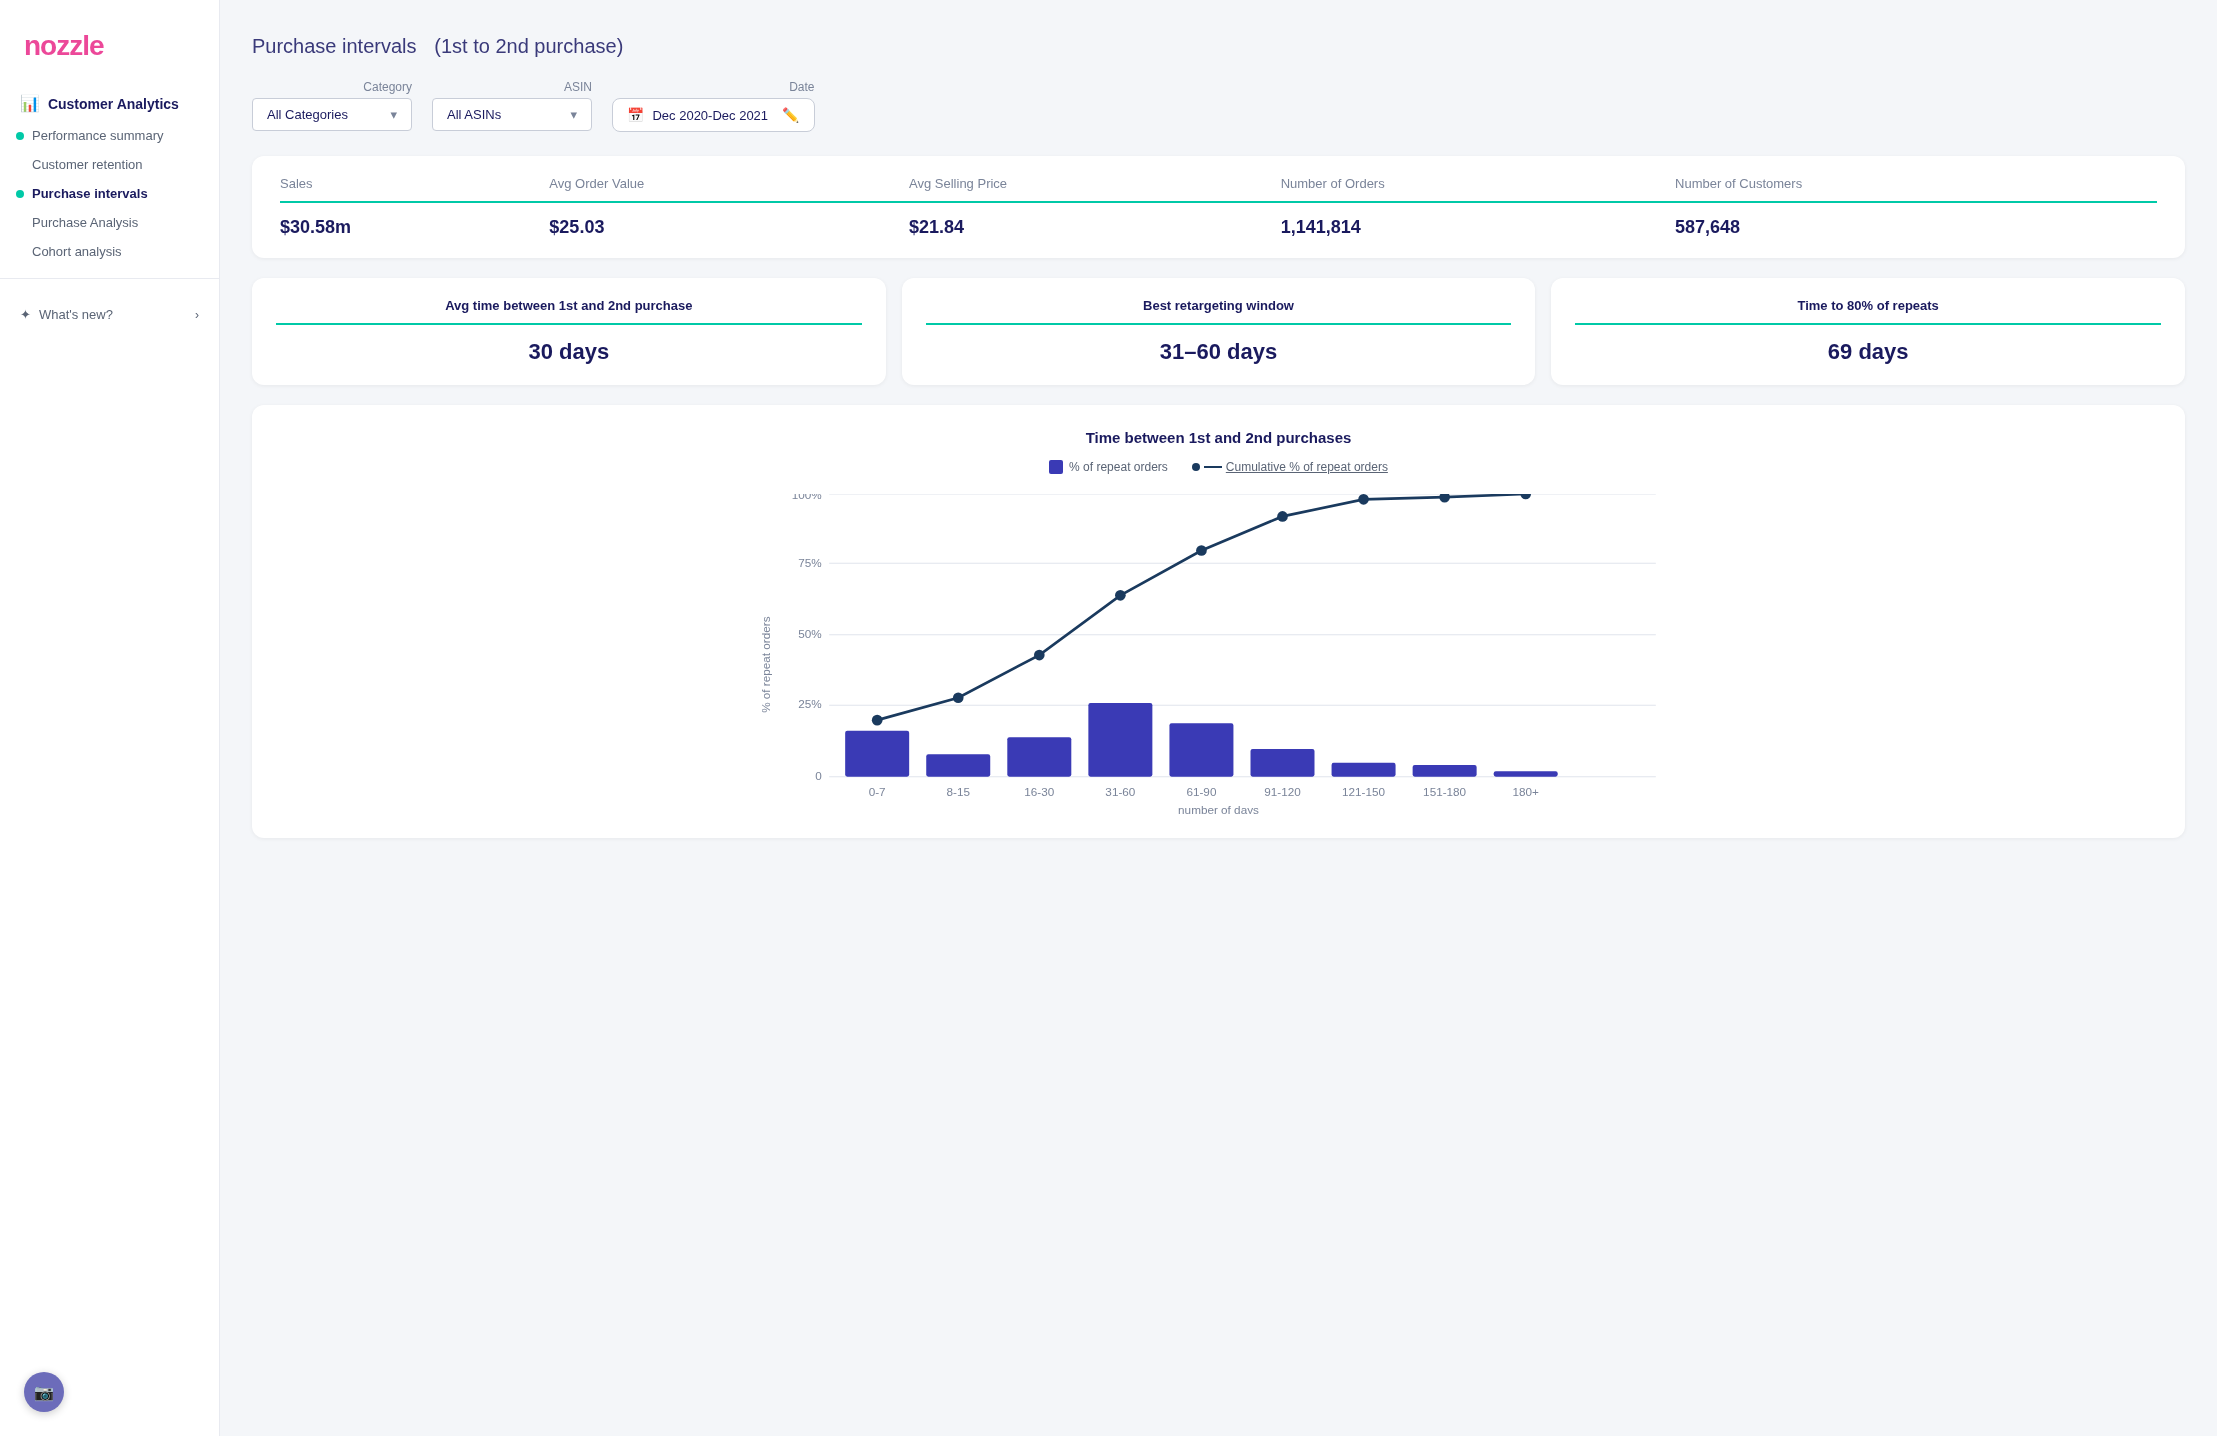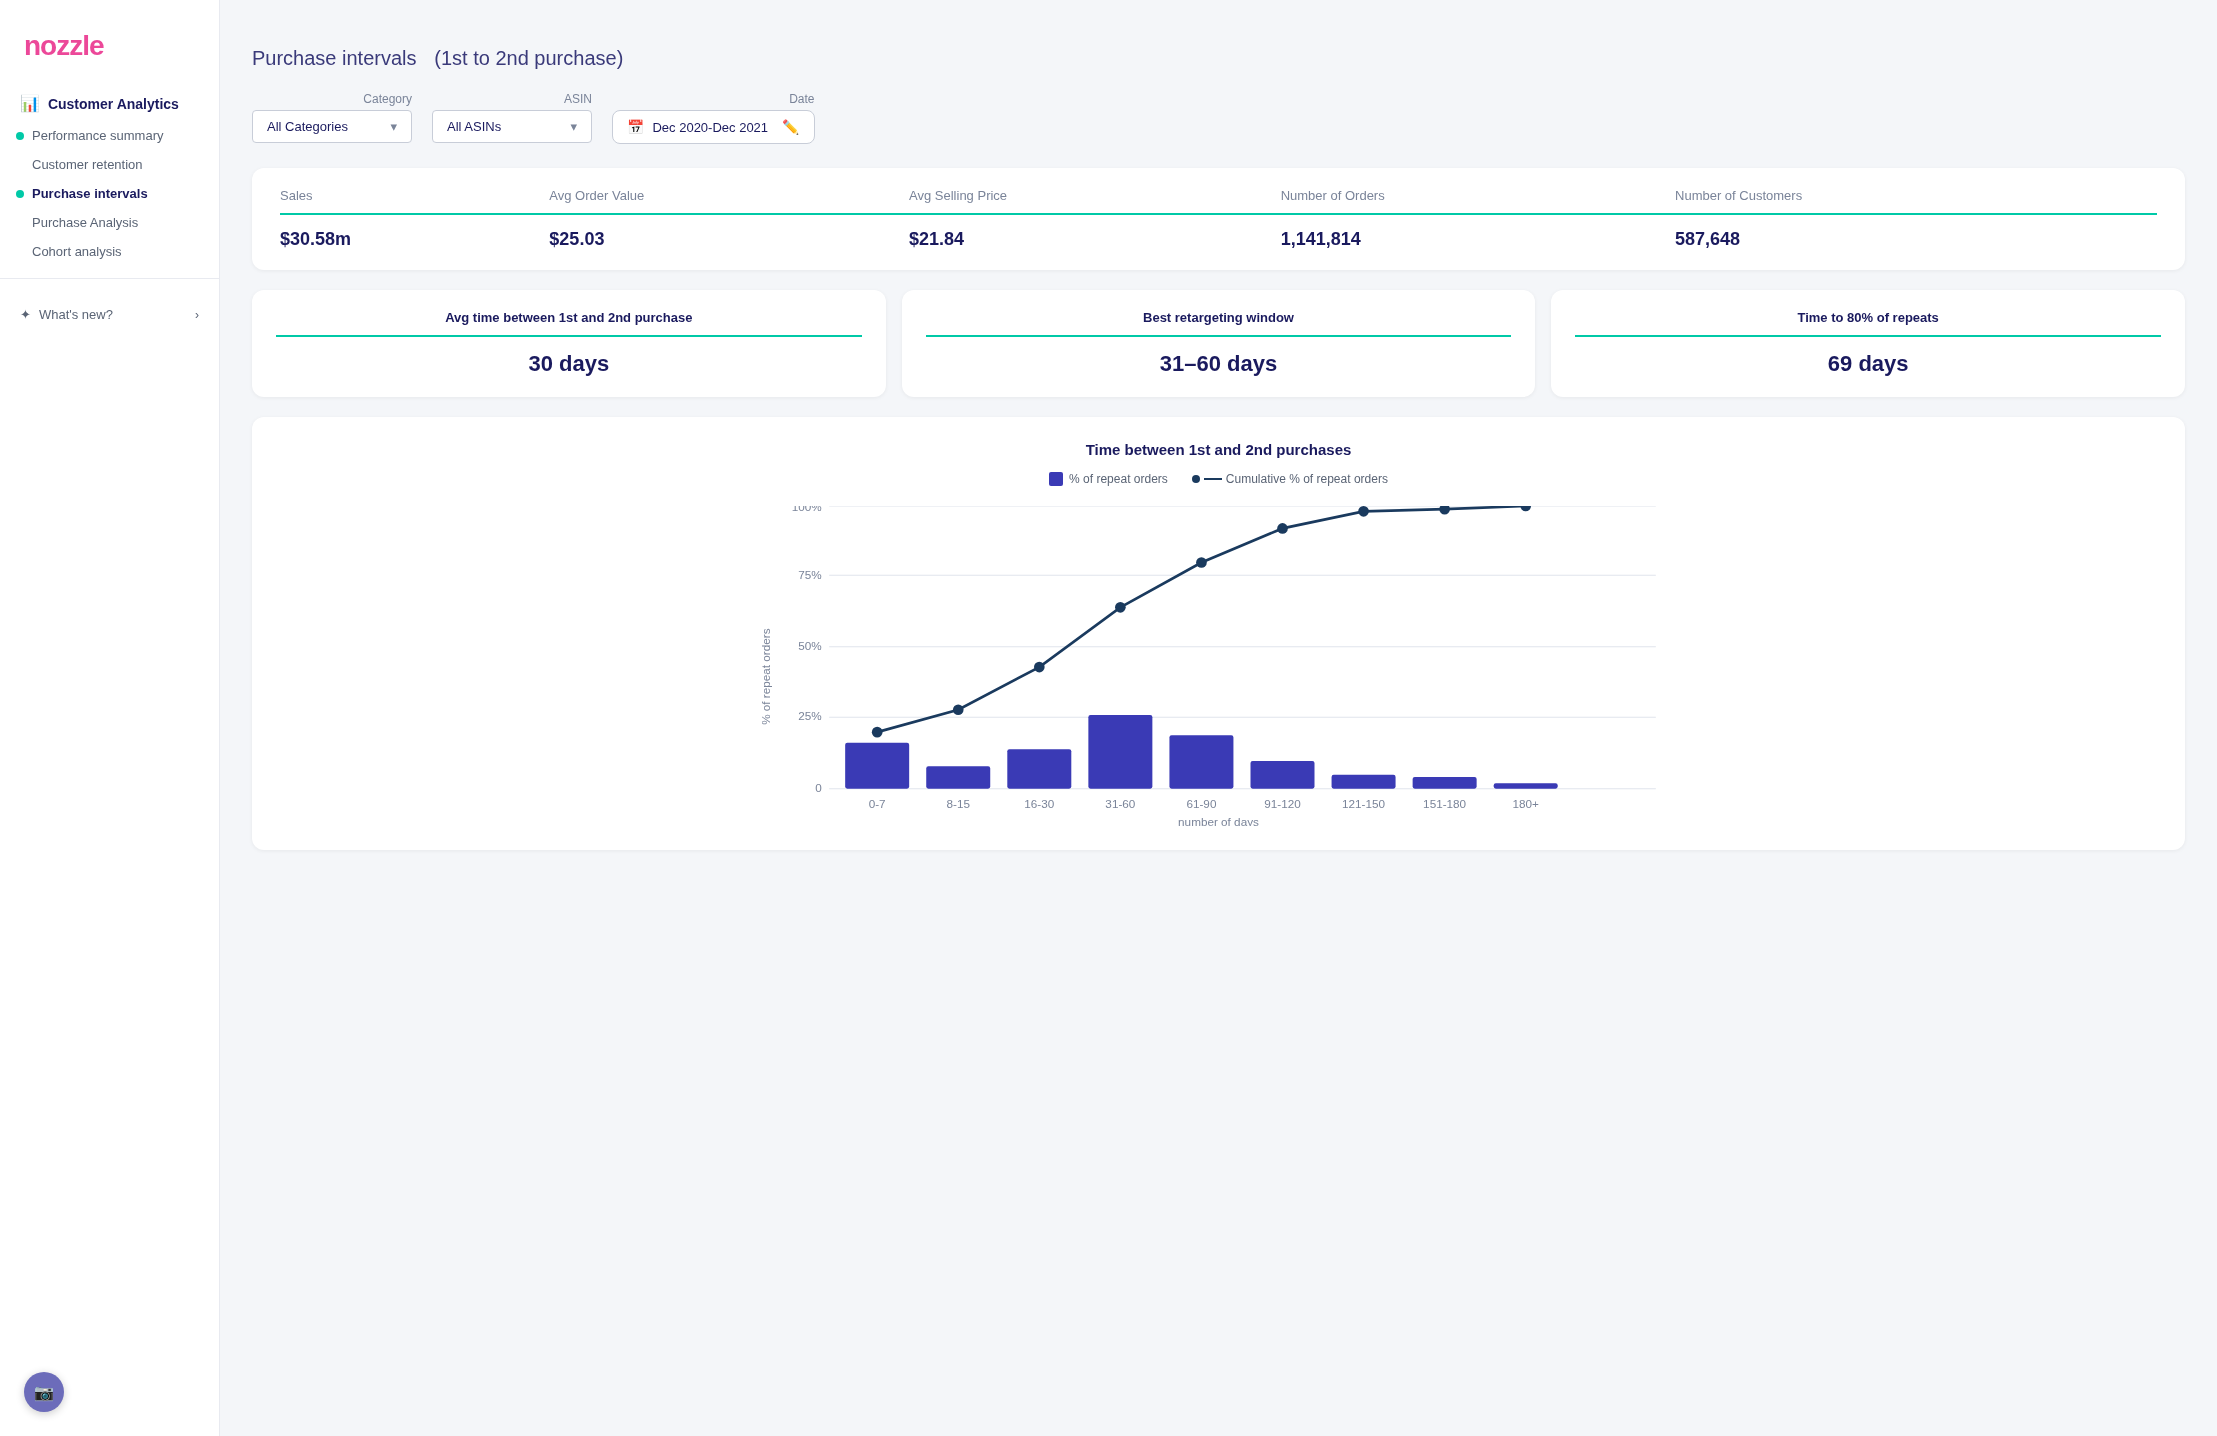--- a/index.html
+++ b/index.html
@@ -61,21 +61,21 @@
       color: #5a6475;
       cursor: pointer;
       margin-top: 8px;
     }
     .whats-new .arrow { margin-left: auto; font-size: 12px; }
 
     
     .main {
       flex: 1;
       overflow-y: auto;
-      padding: 40px 32px;
+      padding: 28px 32px;
       background: #f4f6f9;
     }
     .page-title {
       font-size: 28px;
       font-weight: 800;
       color: #1a1a5e;
       margin-bottom: 20px;
     }
     .page-title span { font-weight: 400; font-size: 20px; color: #3a3a7a; }
 
@@ -189,21 +189,21 @@
       margin-bottom: 14px;
     }
     .chart-legend {
       display: flex;
       justify-content: center;
       gap: 24px;
       margin-bottom: 20px;
     }
     .legend-item { display: flex; align-items: center; gap: 6px; font-size: 12px; color: #5a6475; }
     .legend-box { width: 14px; height: 14px; background: #3a3ab5; border-radius: 2px; }
-    .legend-line { display: flex; gap: 4px; }
+    .legend-line { display: flex; gap: 4px; text-decoration: underline; }
     .legend-line-dash { width: 18px; height: 2px; background: #1a3a5e; position: relative; }
     .legend-line-dot { width: 8px; height: 8px; border-radius: 50%; background: #1a3a5e; }
 
     .chart-container { position: relative; width: 100%; height: 320px; }
     svg.chart { width: 100%; height: 100%; }
   </style>
 </head>
 <body>
 
 <nav class="sidebar">

